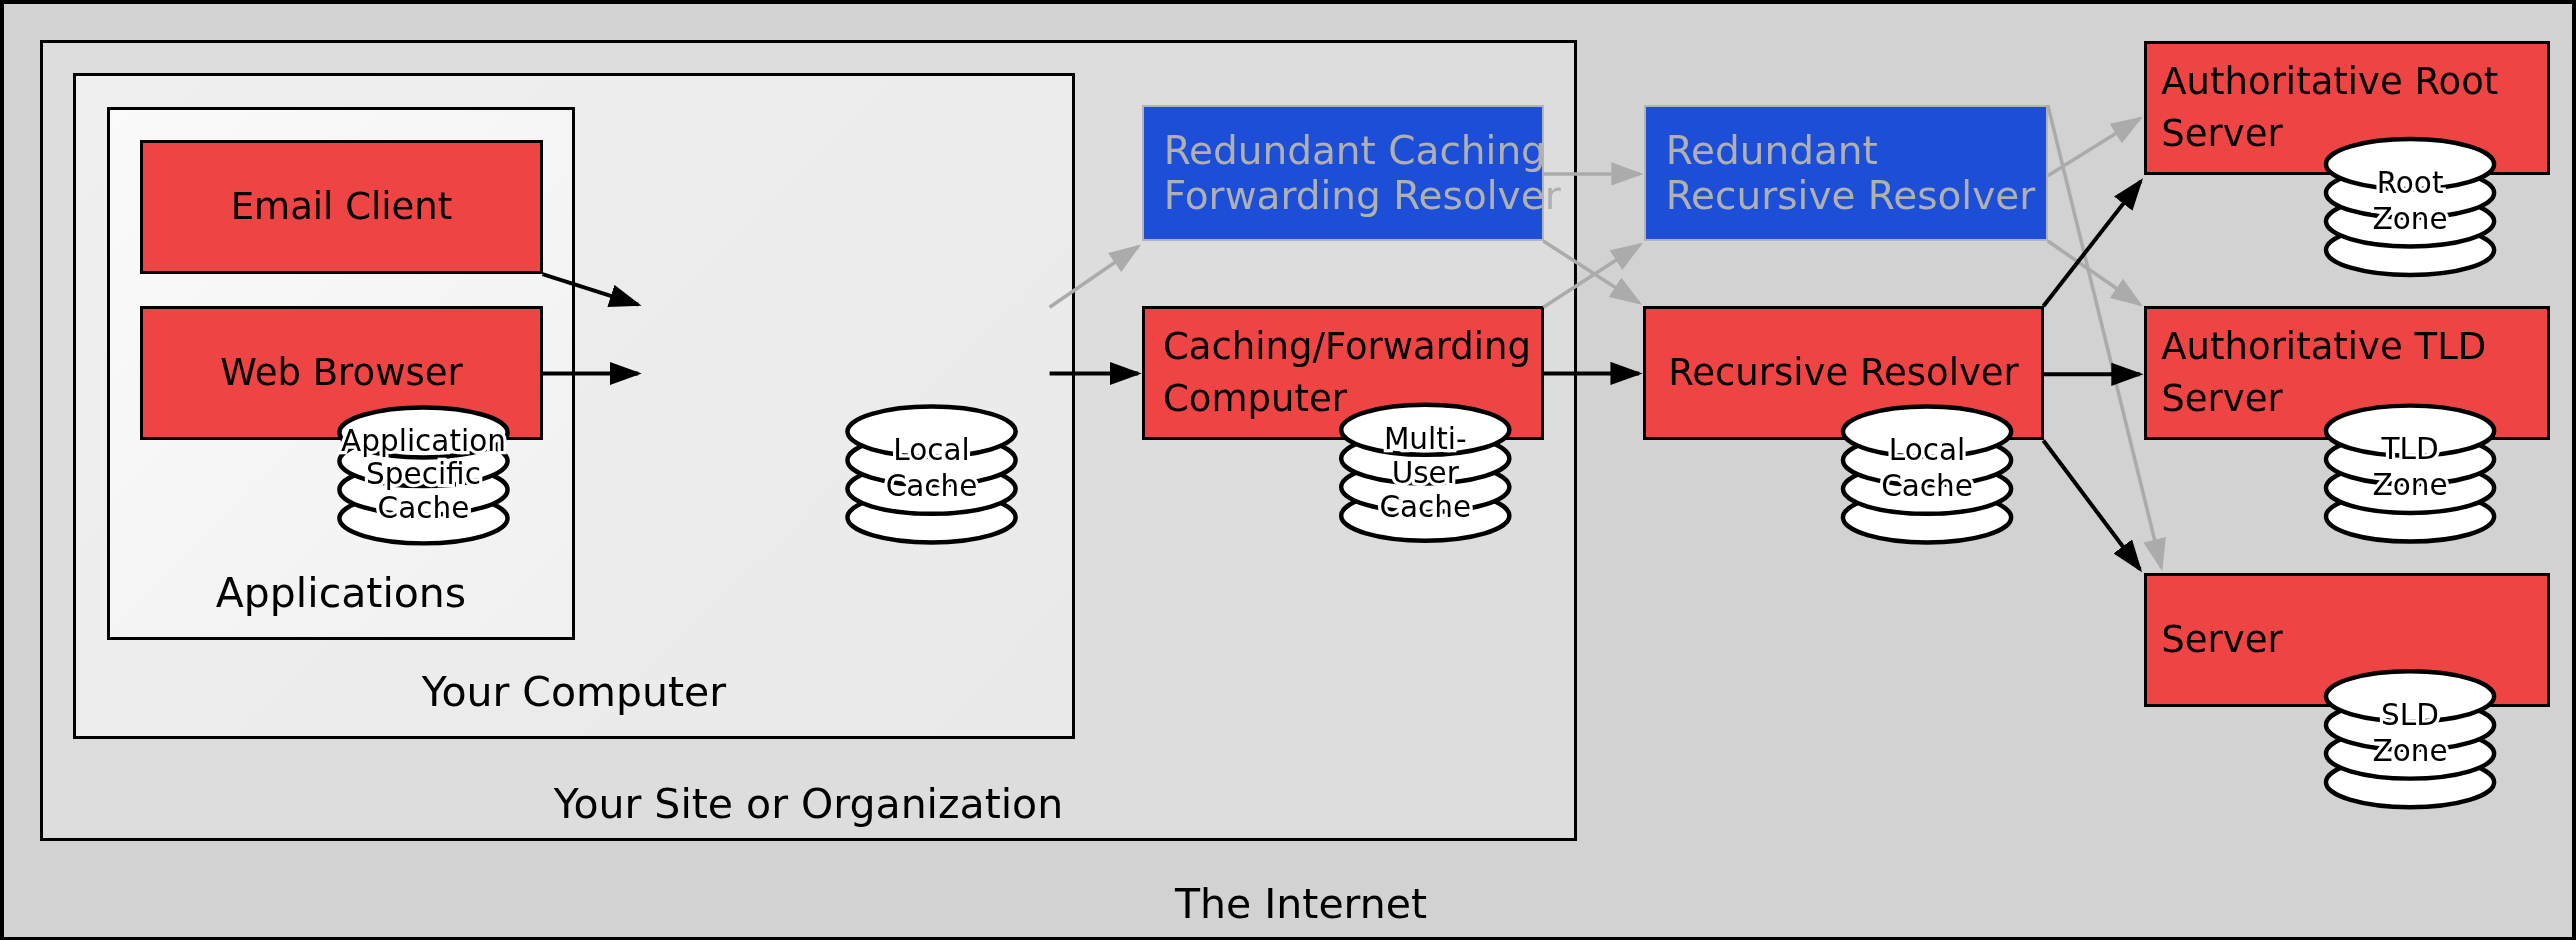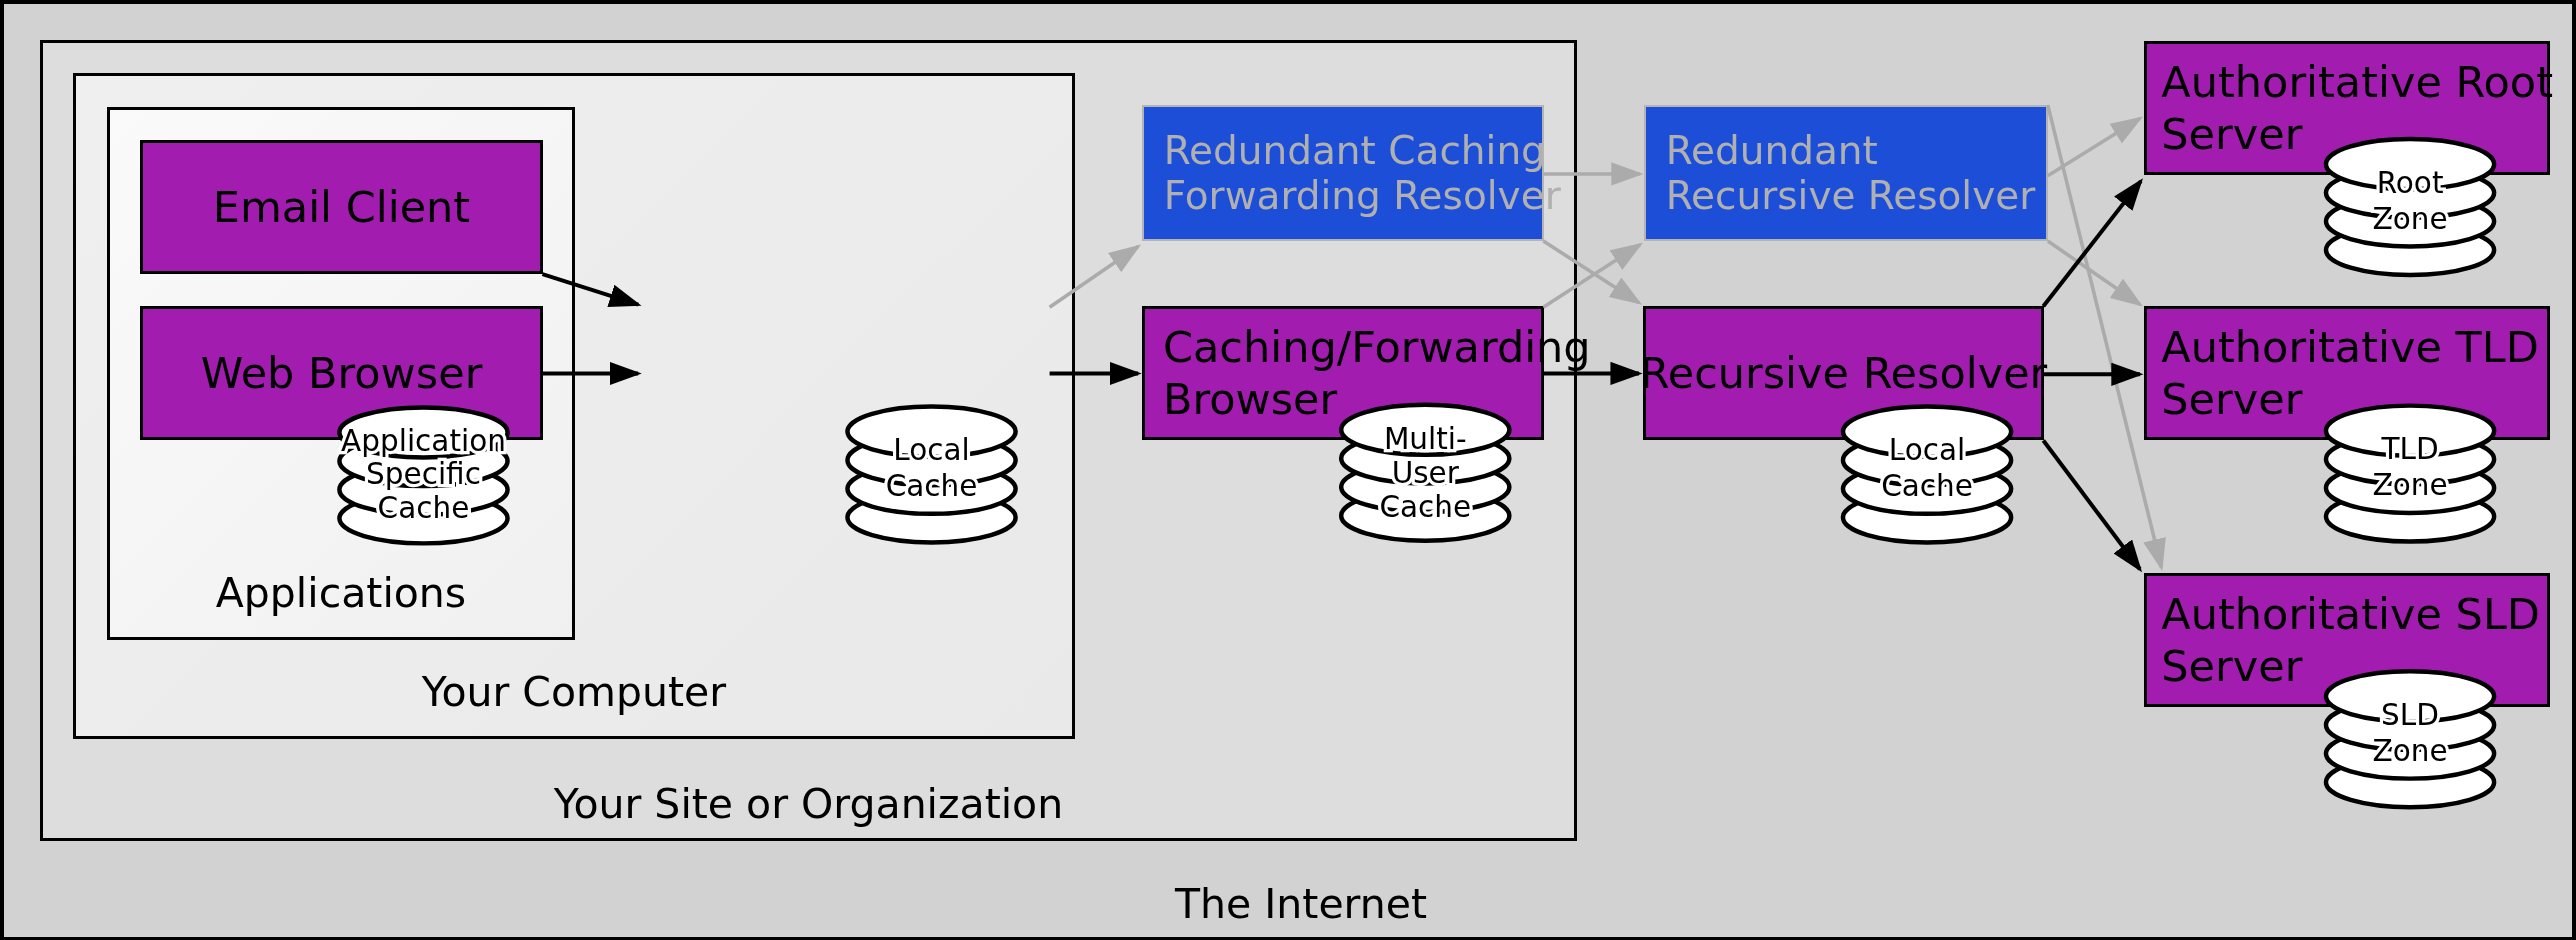--- a/index.html
+++ b/index.html
@@ -7,23 +7,23 @@
     position:relative;width:2576px;height:941px;
     background:#d2d2d2;border:4.5px solid #000;box-sizing:border-box;
     font-family:"DejaVu Sans","Liberation Sans",sans-serif;
     overflow:hidden;
   }
   .container{position:absolute;box-sizing:border-box;border:3.6px solid #000;}
   .site{left:36px;top:36px;width:1537px;height:801px;background:#dddddd;}
   .computer{left:69px;top:69px;width:1002px;height:666px;background:linear-gradient(135deg,#efefef,#e9e9e9);}
   .apps{left:103px;top:103px;width:468px;height:533px;background:linear-gradient(135deg,#fafafa,#f0f0f0);}
   .node{
-    position:absolute;box-sizing:border-box;border:3.6px solid #000;background:#a21caf;
+    position:absolute;box-sizing:border-box;border:3.6px solid #000;background:#ef4444;
     display:flex;flex-direction:column;justify-content:center;
-    font-size:43px;color:#000;line-height:52px;
+    font-size:37px;color:#000;line-height:52px;
   }
   .node.center{align-items:center;}
   .node.leftpad{padding-left:14.3px;}
   .node.leftpad20{padding-left:18px;}
   .node span{display:block;white-space:nowrap;}
   .node.redundant{
     background:#1d4ed8;border:2.7px solid #b4b4b4;color:#b0b0b0;
     font-size:39px;line-height:45px;padding-left:19.7px;
   }
   .container-label{
@@ -51,21 +51,21 @@
     <span>Email Client</span>
   </div>
 
   <div class="node center" style="left:136px;top:302px;width:403px;height:134px">
     <span>Web Browser</span>
   </div>
 
 
   <div class="node leftpad20" style="left:1138px;top:302px;width:402px;height:134px">
     <span>Caching/Forwarding</span>
-    <span>Browser</span>
+    <span>Computer</span>
   </div>
 
   <div class="node center" style="left:1639px;top:302px;width:401px;height:134px">
     <span>Recursive Resolver</span>
   </div>
 
   <div class="node redundant" style="left:1138px;top:101px;width:402px;height:136px">
     <span>Redundant Caching</span>
     <span>Forwarding Resolver</span>
   </div>
@@ -79,21 +79,20 @@
     <span>Authoritative Root</span>
     <span>Server</span>
   </div>
 
   <div class="node leftpad" style="left:2140px;top:302px;width:406px;height:134px">
     <span>Authoritative TLD</span>
     <span>Server</span>
   </div>
 
   <div class="node leftpad" style="left:2140px;top:569px;width:406px;height:134px">
-    <span>Authoritative SLD</span>
     <span>Server</span>
   </div>
 
   <div class="container-label" style="left:103px;top:565px;width:468px">Applications</div>
   <div class="container-label" style="left:69px;top:664px;width:1002px">Your Computer</div>
   <div class="container-label" style="left:36px;top:776px;width:1537px">Your Site or Organization</div>
   <div class="container-label" style="left:18px;top:876px;width:2558px">The Internet</div>
 
   <svg class="overlay" width="2576" height="941" viewBox="0 0 2880 1052">
     <defs>

